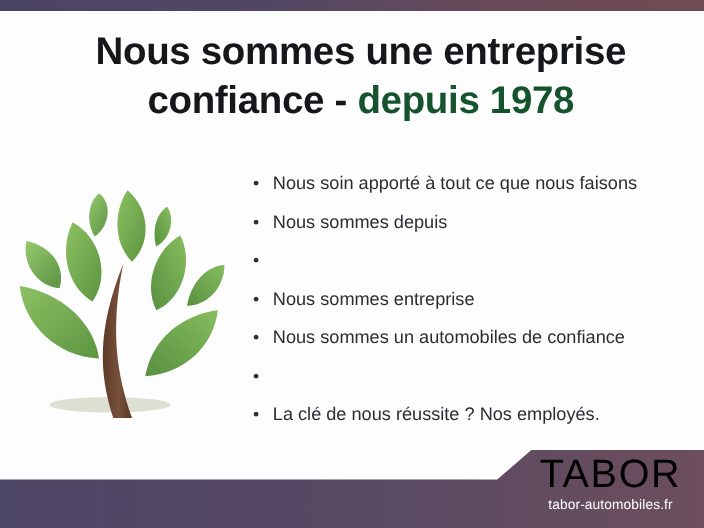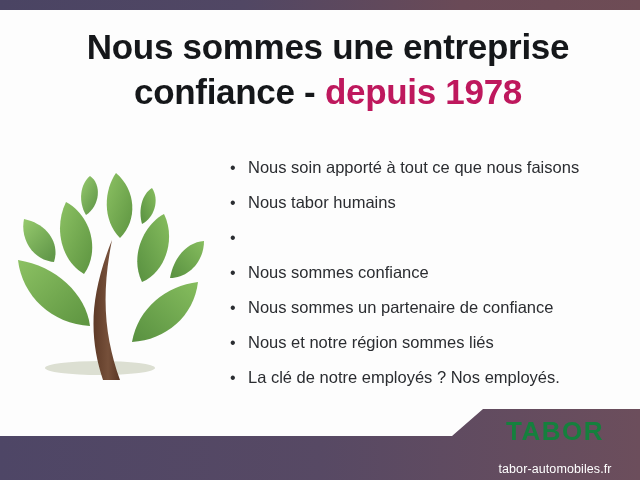--- a/index.html
+++ b/index.html
@@ -31,21 +31,21 @@
     left: 8px; top: 24px;
     width: 640px;
     text-align: center;
     color: #15171a;
     font-size: 35px;
     font-weight: bold;
     line-height: 45px;
     letter-spacing: -0.3px;
   }
   #headline .line { display: block; }
-  .accent-green { color: #be185d; }
+  .accent-green { color: #14532d; }
   .hl-sep { white-space: pre; }
 
   
   #bullets {
     position: absolute;
     left: 228px;
     top: 150px;
     width: 400px;
     margin: 0;
     padding: 0;
@@ -92,29 +92,29 @@
     width: 640px; height: 80px;
   }
   #logo-block {
     position: absolute;
     left: 470px;
     top: 12px;
     width: 170px;
     text-align: center;
   }
   #logo-word {
-    color: #15803d;
-    font-size: 26px;
-    font-weight: bold;
+    color: #000000;
+    font-size: 36px;
+    font-weight: normal;
     letter-spacing: 1.5px;
     line-height: 38px;
     font-family: "Liberation Sans", sans-serif;
   }
   #logo-tagline {
-    margin-top: 11px;
+    margin-top: 1px;
     color: #ffffff;
     font-size: 12.5px;
     letter-spacing: 0.1px;
     line-height: 16px;
   }
 </style>
 </head>
 <body>
 
 <div id="slide">
@@ -175,40 +175,39 @@
     </svg>
   </div>
 
   <ul id="bullets">
     <li>
       <span class="dot">•</span>
       <span>Nous soin apporté à tout ce que nous faisons</span>
     </li>
     <li>
       <span class="dot">•</span>
-      <span>Nous tabor humains</span>
-    </li>
-    <li>
-      <span class="dot">•</span>
-    </li>
-    <li>
-      <span class="dot">•</span>
-      <span>Nous sommes confiance</span>
-    </li>
-    <li>
-      <span class="dot">•</span>
-      <span>Nous sommes un partenaire de confiance</span>
-    </li>
-    <li>
-      <span class="dot">•</span>
-      <span>Nous et notre région sommes liés</span>
-    </li>
-    <li>
-      <span class="dot">•</span>
-      <span>La clé de notre employés ? Nos employés.</span>
+      <span>Nous sommes depuis</span>
+    </li>
+    <li>
+      <span class="dot">•</span>
+    </li>
+    <li>
+      <span class="dot">•</span>
+      <span>Nous sommes entreprise</span>
+    </li>
+    <li>
+      <span class="dot">•</span>
+      <span>Nous sommes un automobiles de confiance</span>
+    </li>
+    <li>
+      <span class="dot">•</span>
+    </li>
+    <li>
+      <span class="dot">•</span>
+      <span>La clé de nous réussite ? Nos employés.</span>
     </li>
   </ul>
 
   <div id="footer">
     <svg id="footer-shape" viewBox="0 0 640 80" preserveAspectRatio="none" xmlns="http://www.w3.org/2000/svg">
       <defs>
         <linearGradient id="footg" x1="0%" y1="0%" x2="100%" y2="0%">
           <stop offset="0%" stop-color="#4e4666"></stop>
           <stop offset="45%" stop-color="#56496500"></stop>
           <stop offset="50%" stop-color="#584a64"></stop>

